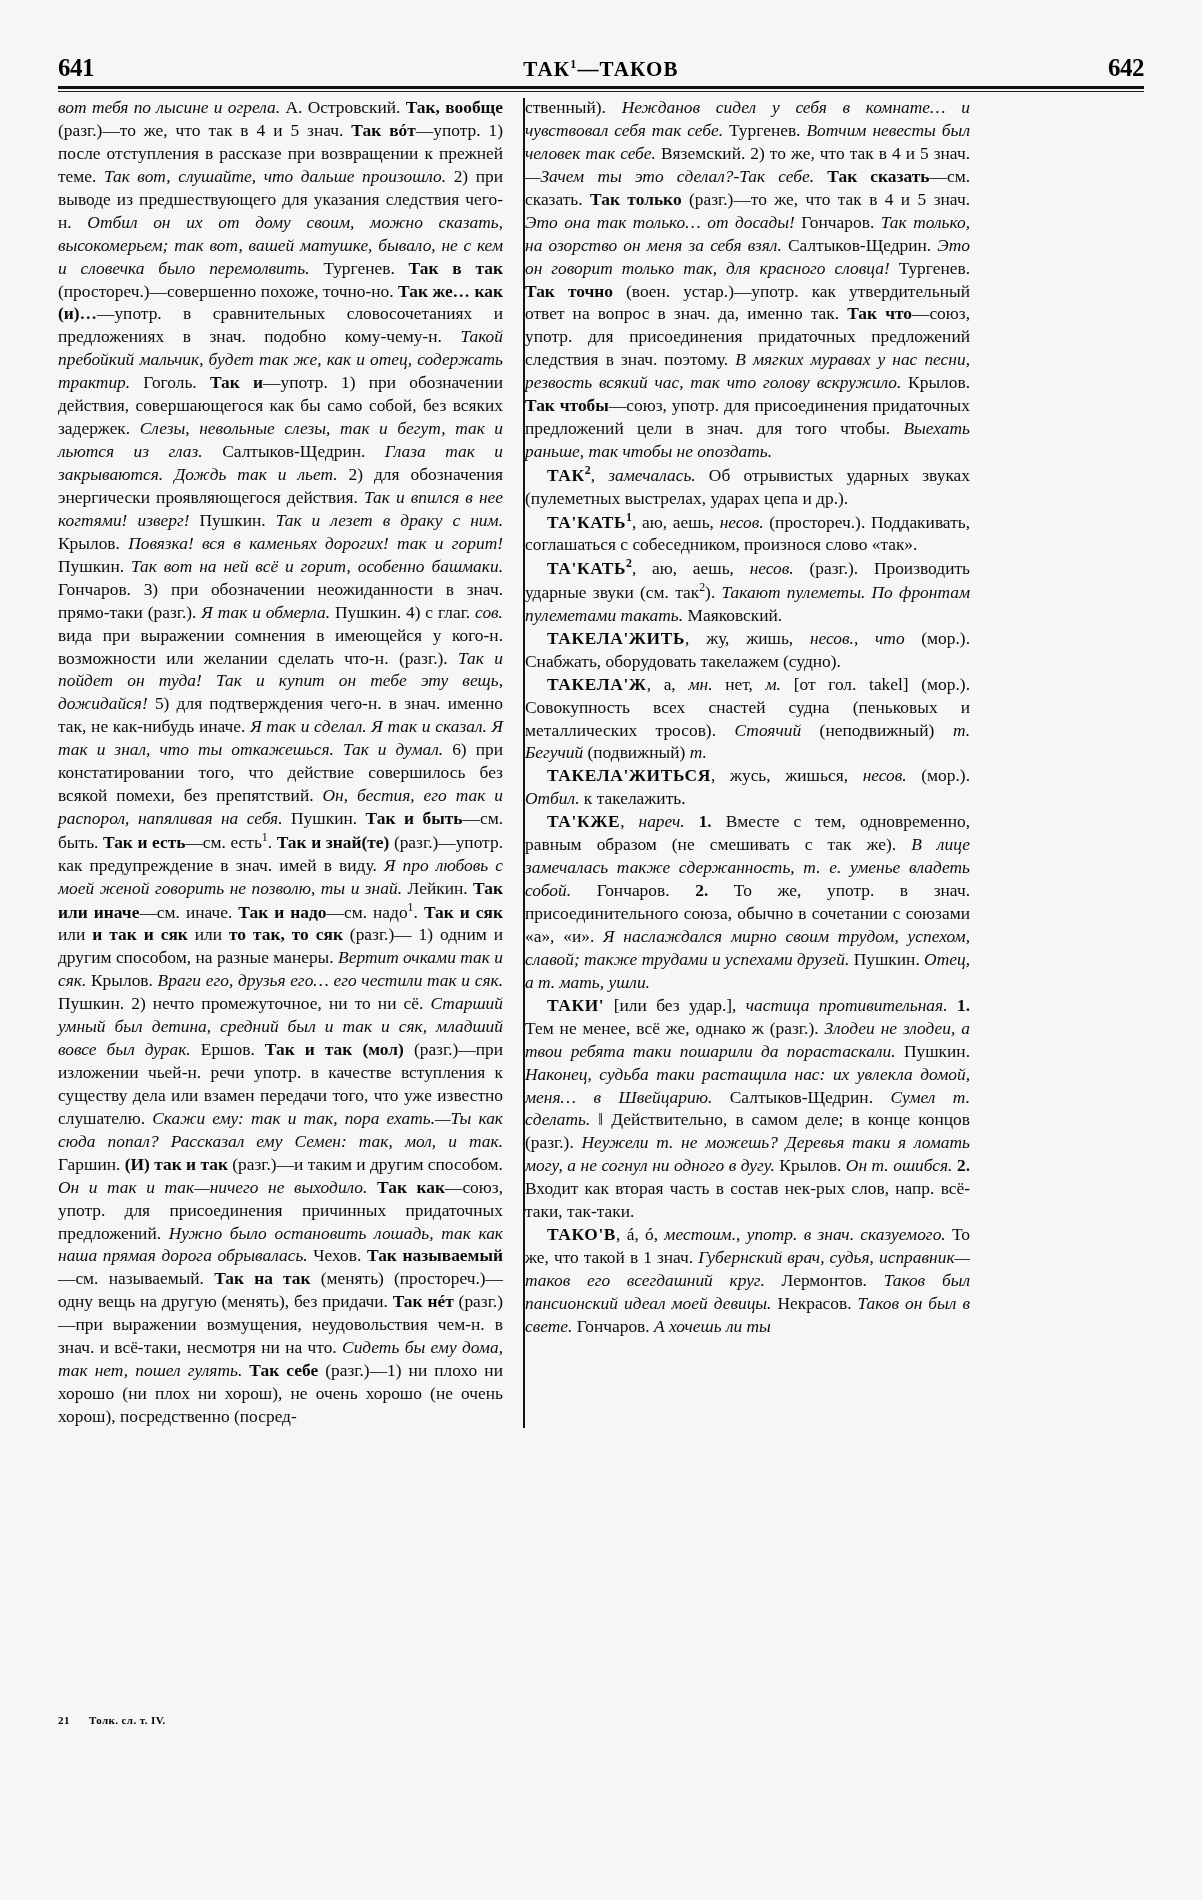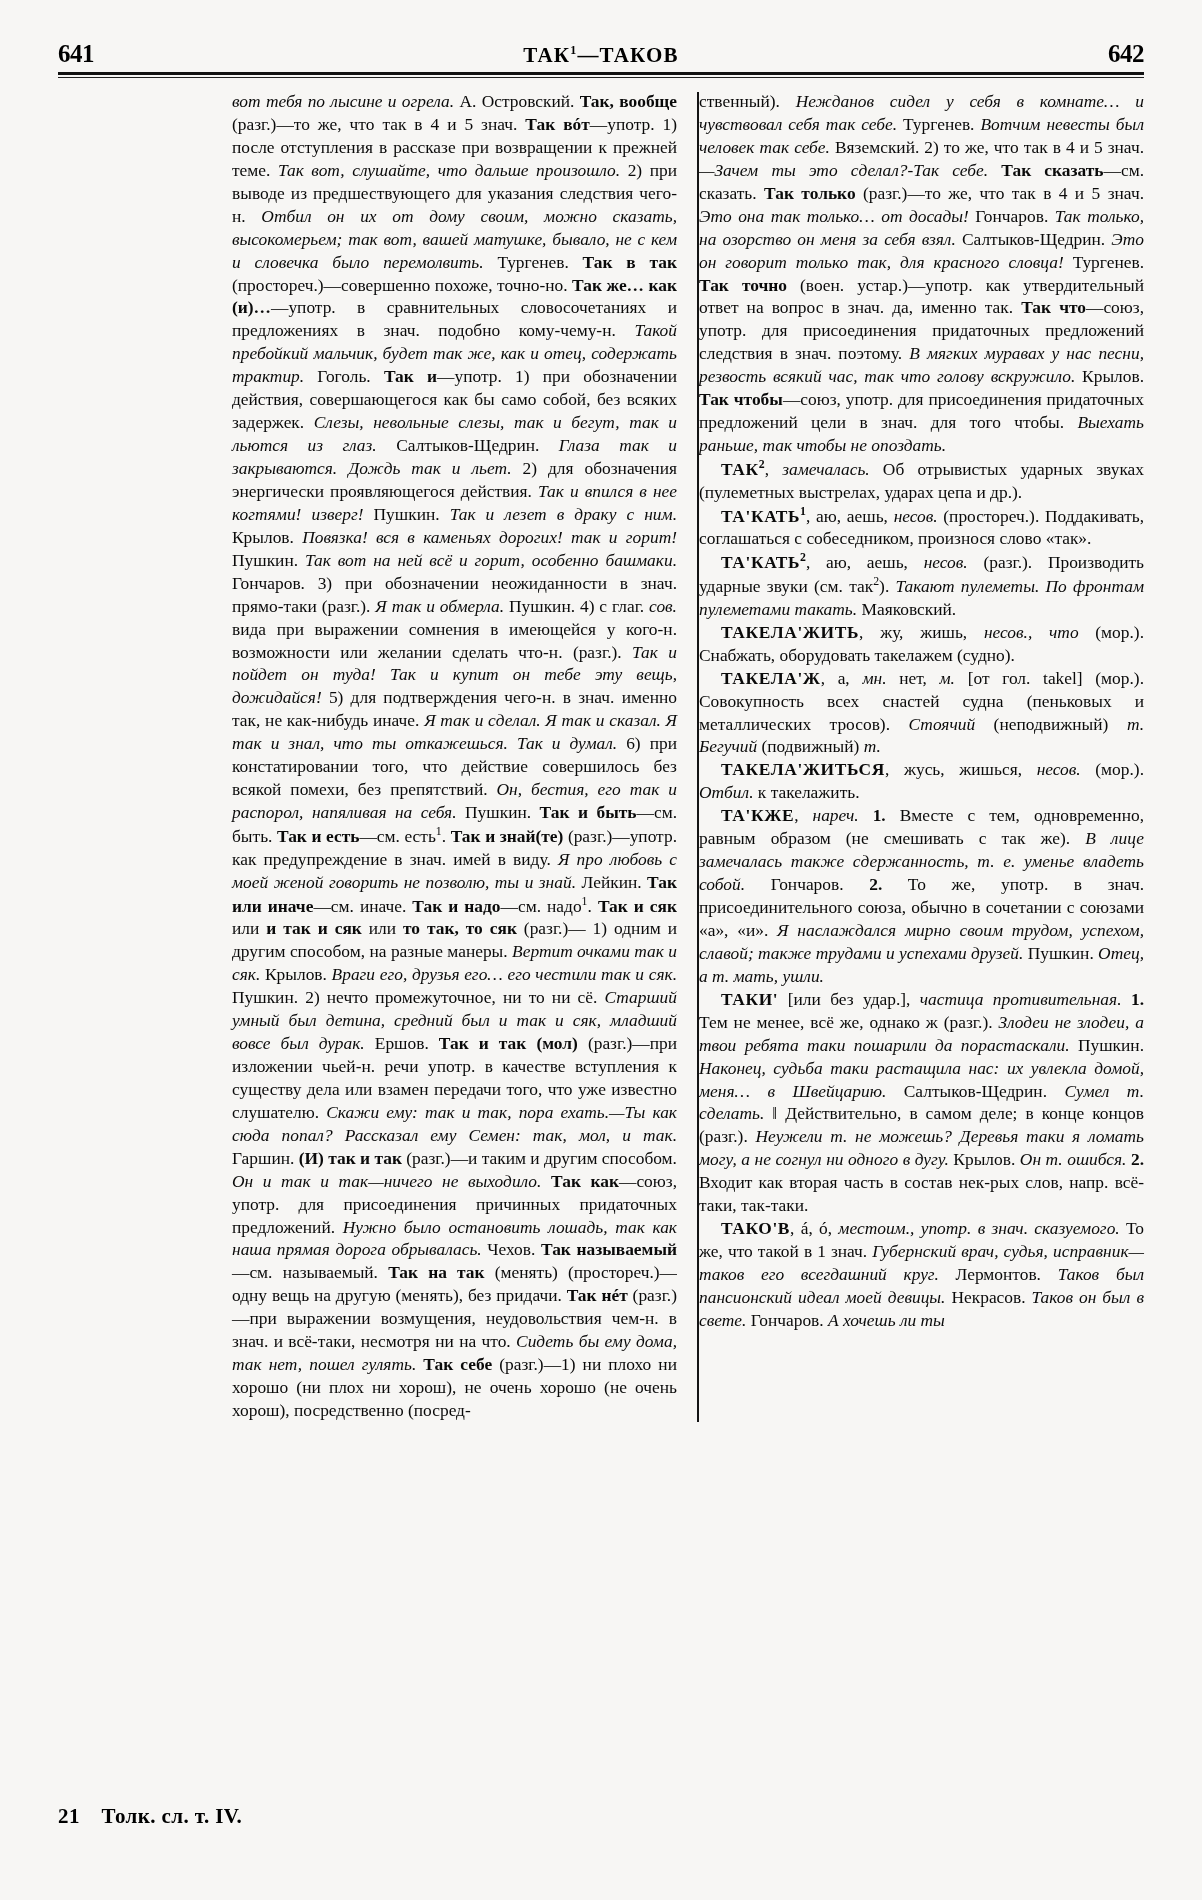--- a/index.html
+++ b/index.html
@@ -15,21 +15,21 @@
     position: relative;
     width: 1202px;
     height: 1900px;
     background: #f7f6f4;
     box-sizing: border-box;
     overflow: hidden;
   }
   .page-inner {
     position: absolute;
     left: 58px;
-    top: 40px;
+    top: 54px;
     width: 1086px;
   }
 
   
   .running-head {
     display: flex;
     align-items: baseline;
     justify-content: space-between;
     font-weight: bold;
     margin-bottom: 4px;
@@ -51,23 +51,22 @@
   .rule-double {
     border-top: 3px solid #121212;
     border-bottom: 1.5px solid #202020;
     height: 2px;
     margin: 2px 0 0 0;
   }
 
   
   .columns {
     display: flex;
-    margin-top: 12px;
+    margin-top: 4px;
     position: relative;
-    justify-content: flex-end;
   }
   .col {
     width: 445px;
     font-size: 17.4px;
     line-height: 1.318;
     text-align: justify;
     text-justify: inter-word;
     color: #0a0a0a;
     -webkit-hyphens: none;
     hyphens: none;
@@ -103,22 +102,22 @@
   .supn {
     font-size: 0.68em;
     vertical-align: super;
     font-weight: normal;
   }
 
   
   .footer {
     position: absolute;
     left: 58px;
-    top: 1804px;
-    font-size: 21px;
+    top: 1714px;
+    font-size: 11px;
     font-weight: bold;
     letter-spacing: 0.4px;
   }
   .footer .sig { margin-right: 16px; }
 </style>
 </head>
 <body>
 
 <div class="page">
   <div class="page-inner">

